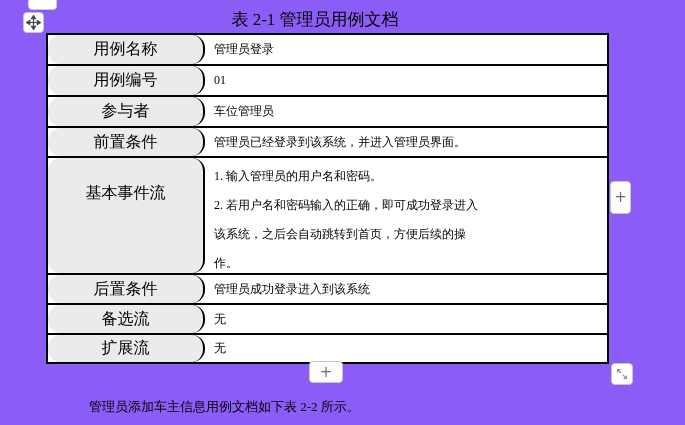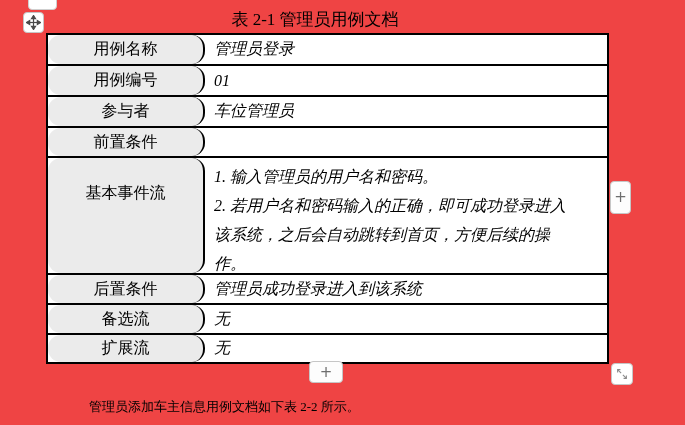--- a/index.html
+++ b/index.html
@@ -1,17 +1,17 @@
 <!DOCTYPE html>
 <html><head>
 <meta charset="utf-8">
 <style>
   html,body { margin:0; padding:0; background:#fff; }
   .canvas {
-    position:relative; width:685px; height:425px; background:#ef4444;
+    position:relative; width:685px; height:425px; background:#8b5cf6;
     overflow:hidden; color:#000;
     font-family:"Liberation Serif","DejaVu Serif",serif;
   }
 
   
   .table-caption {
     position:absolute; left:20px; top:10px; width:590px;
     text-align:center; font-size:17px; line-height:20px; color:#000;
   }
 
@@ -24,22 +24,22 @@
   .t-row:last-child { border-bottom:none; }
   .cell-label {
     width:157px; flex:0 0 157px; background:#ebebeb;
     border-right:2px solid #000; box-sizing:border-box;
     display:flex; align-items:center; justify-content:center;
     font-size:16px;
     border-radius:13px;
   }
   .cell-value {
     flex:1; box-sizing:border-box; padding-left:9px;
-    display:flex; align-items:center; font-size:16px;
-    overflow:hidden; white-space:nowrap;font-style:italic;
+    display:flex; align-items:center; font-size:12px;
+    overflow:hidden; white-space:nowrap;
   }
   .h31 { height:31px; } .h30 { height:30px; } .h27 { height:27px; }
   .row-flow { height:117px; }
   .row-flow .cell-label { align-items:flex-start; padding-top:25px; }
   .row-flow .cell-value { display:block; padding-top:4px; }
   .flow-line { height:29px; line-height:29px; white-space:nowrap; }
 
   
   .ctl {
     position:absolute; box-sizing:border-box;
@@ -94,20 +94,21 @@
       <div class="cell-value">01</div>
     </div>
 
     <div class="t-row h31">
       <div class="cell-label">参与者</div>
       <div class="cell-value">车位管理员</div>
     </div>
 
     <div class="t-row h30">
       <div class="cell-label">前置条件</div>
+      <div class="cell-value">管理员已经登录到该系统，并进入管理员界面。</div>
     </div>
 
     <div class="t-row row-flow">
       <div class="cell-label">基本事件流</div>
       <div class="cell-value">
         <div class="flow-line">1. 输入管理员的用户名和密码。</div>
         <div class="flow-line">2. 若用户名和密码输入的正确，即可成功登录进入</div>
         <div class="flow-line">该系统，之后会自动跳转到首页，方便后续的操</div>
         <div class="flow-line">作。</div>
       </div>

